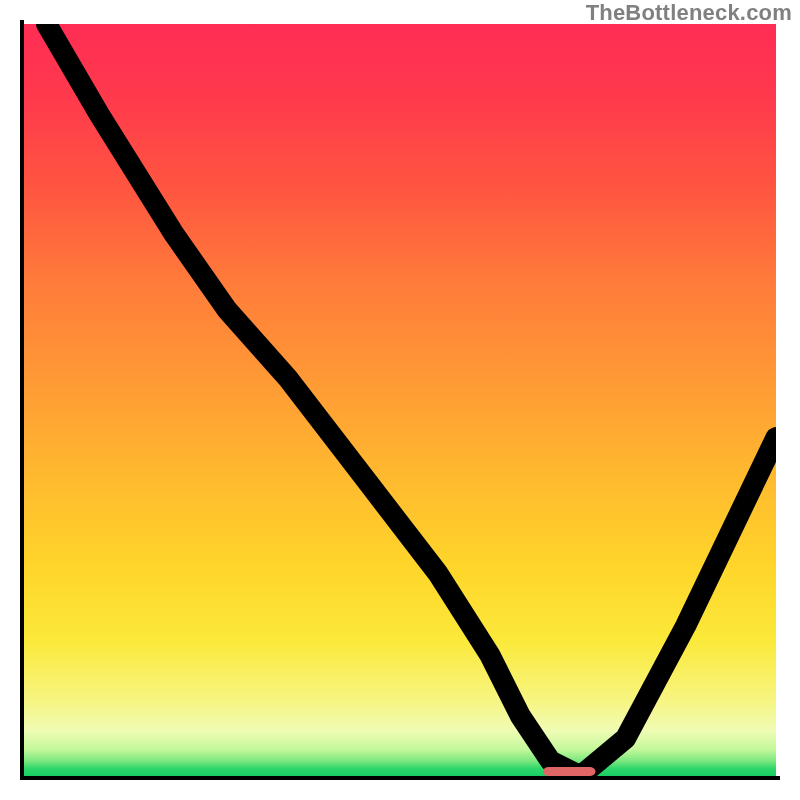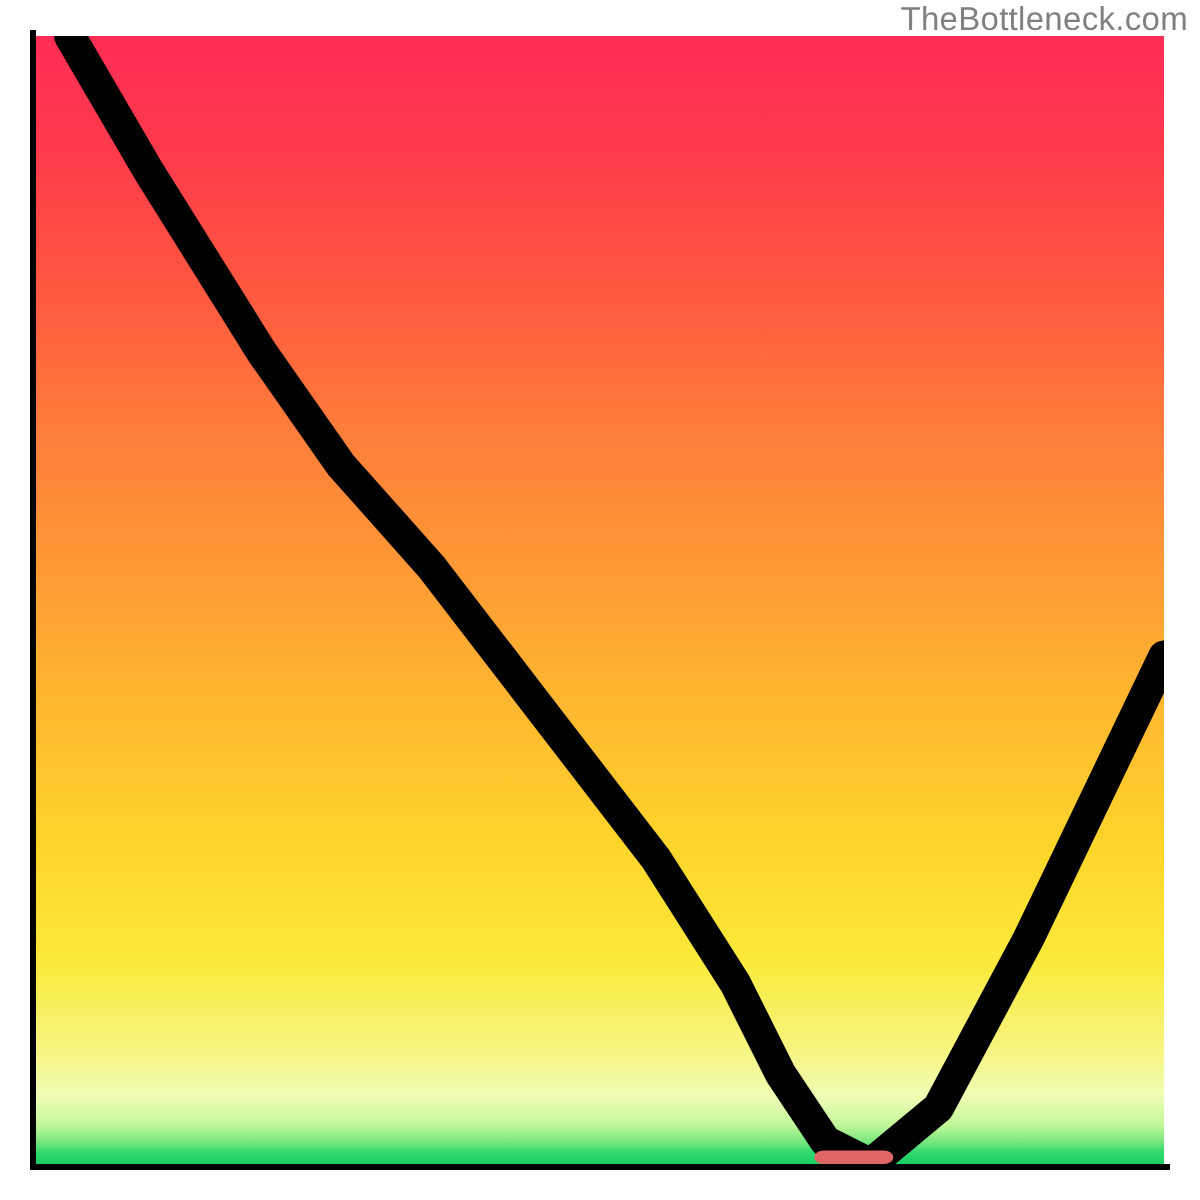--- a/index.html
+++ b/index.html
@@ -15,21 +15,21 @@
     position: relative;
     width: 800px;
     height: 800px;
   }
   .watermark {
     position: absolute;
     top: 0;
     right: 8px;
     color: #808080;
     font-size: 22px;
-    font-weight: 400;
+    font-weight: 700;
     letter-spacing: 0.2px;
     user-select: none;
   }
   .plot {
     position: absolute;
     left: 20px;
     top: 20px;
     width: 760px;
     height: 760px;
   }

